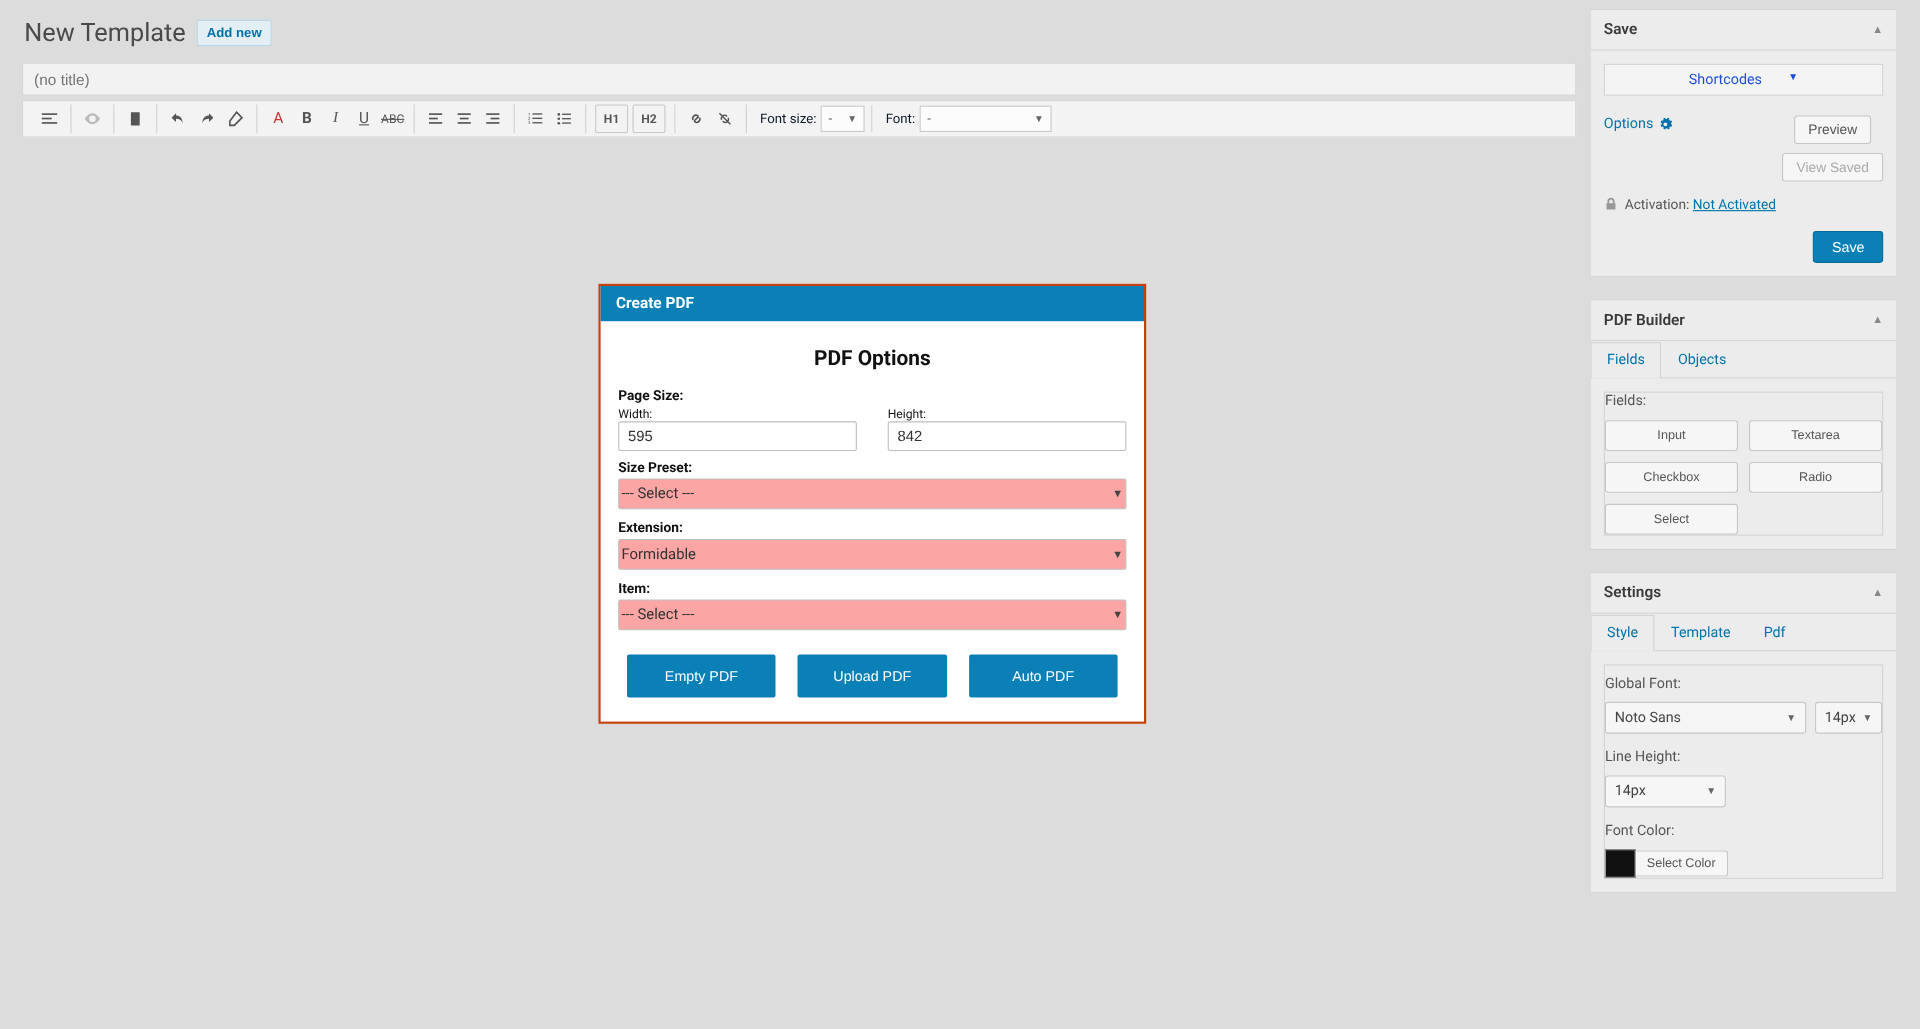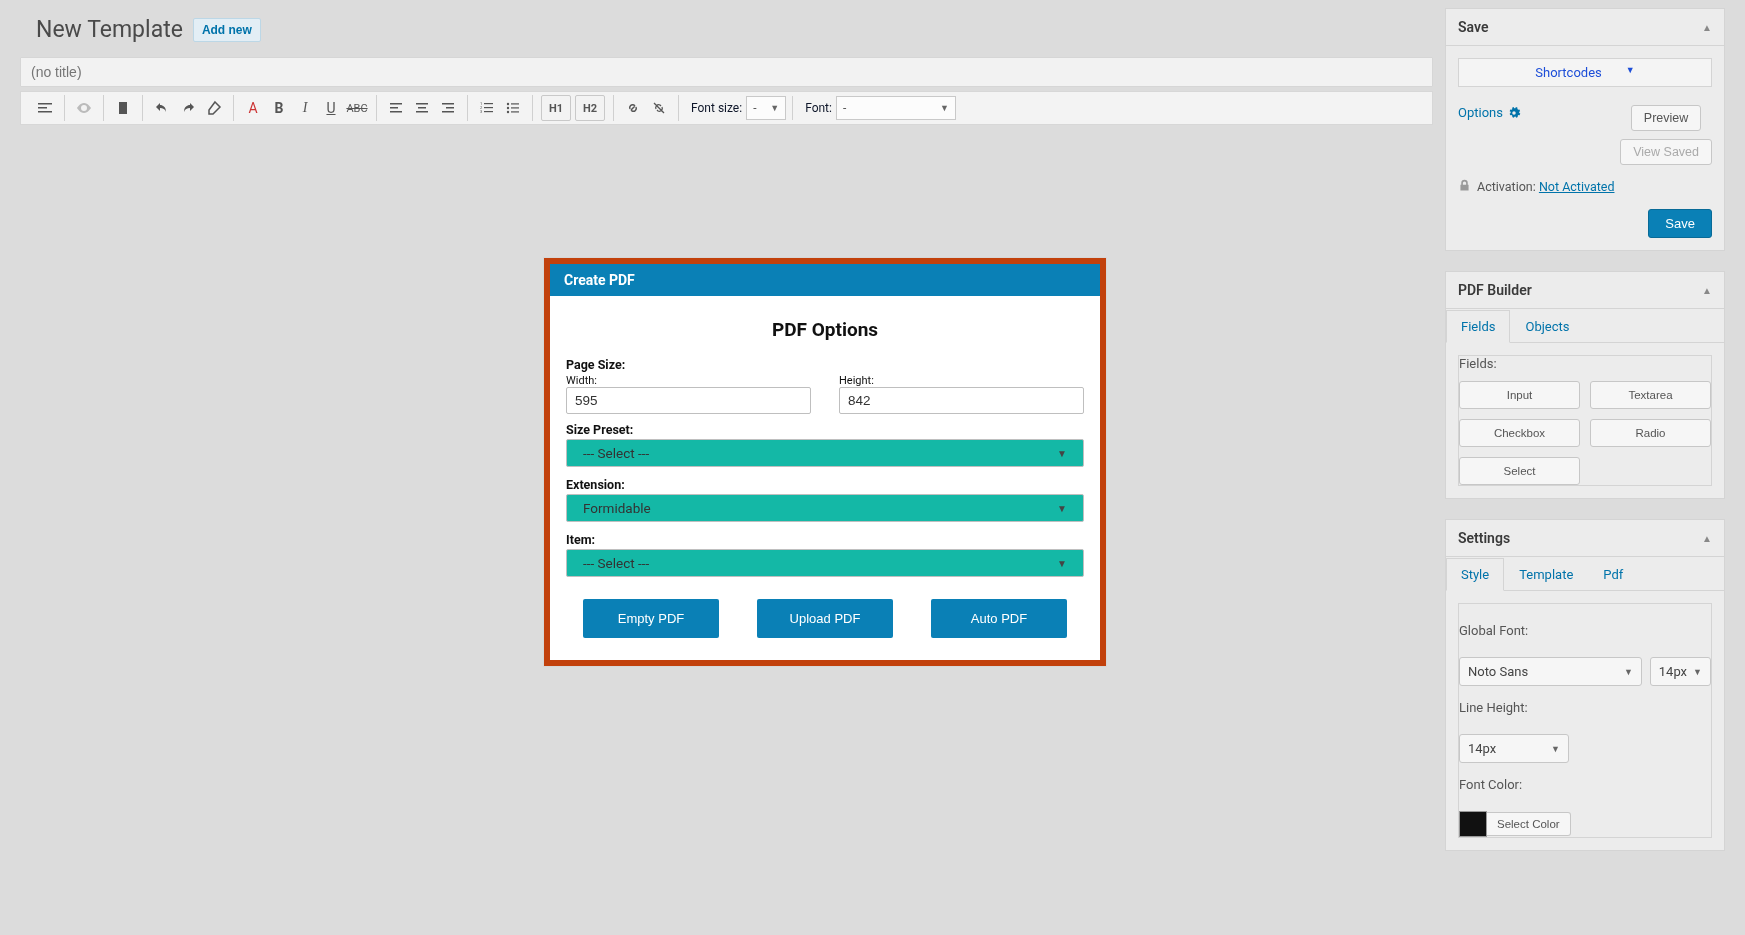--- a/index.html
+++ b/index.html
@@ -1,51 +1,51 @@
 <!DOCTYPE html>
 <html><head>
 <meta charset="utf-8">
 <style>
 *{box-sizing:border-box;margin:0;padding:0}
 body{font-family:-apple-system,BlinkMacSystemFont,"Segoe UI",Roboto,Helvetica,Arial,sans-serif;background:#dcdcdc;color:#333;font-size:13px;width:1745px;height:935px;overflow:hidden}
 .wrap{display:flex;padding:8px 20px 20px 20px;gap:12px}
 .main{flex:1;min-width:0}
 .sidebar{width:280px;display:flex;flex-direction:column;gap:20px}
 
-.page-header{display:flex;align-items:center;gap:10px;margin:8px 0 14px 16px}
+.page-header{display:flex;align-items:center;gap:10px;margin:8px 0 14px 2px}
 .page-title{font-size:23px;font-weight:400;color:#4a4a4a}
 .add-new{border:1px solid #bcd7e6;background:#e3eef5;color:#0073aa;font-size:12px;font-weight:600;padding:4px 8px;border-radius:2px;cursor:pointer}
 
 .title-input{width:100%;background:#f2f2f2;border:1px solid #d6d6d6;padding:6px 10px;font-size:14px;color:#6b6b6b;border-radius:1px}
 
 .toolbar{display:flex;align-items:center;gap:0;margin-top:4px;background:#f3f3f3;border:1px solid #d7d7d7;padding:3px 5px;flex-wrap:nowrap}
 .tgroup{display:flex;align-items:center;padding:0 6px;border-right:1px solid #d0d0d0}
 .tgroup:last-child{border-right:none}
 .tbtn{width:26px;height:26px;display:flex;align-items:center;justify-content:center;color:#555;cursor:pointer;border-radius:2px;font-size:14px}
 .tbtn svg{width:16px;height:16px;fill:currentColor}
 .tbtn.bold{font-weight:bold}
 .tbtn.italic{font-style:italic;font-family:serif}
 .tbtn.underline{text-decoration:underline}
 .tbtn.strike{text-decoration:line-through;font-size:11px}
 .tbtn.heading{font-size:11px;font-weight:bold;width:30px;border:1px solid #c9c9c9;margin:0 2px }
 .tlabel{font-size:12px;color:#0f172a;margin-left:6px;margin-right:4px}
 .fauxsel{display:flex;align-items:center;justify-content:space-between;border:1px solid #c9c9c9;background:#fcfcfc;height:24px;padding:0 6px;font-size:12px;color:#555;cursor:pointer;min-width:40px}
 .fauxsel .arrow{font-size:9px;color:#666;margin-left:4px}
 .fauxsel.font{min-width:120px}
 
-.dialog{position:fixed;left:544px;top:258px;width:562px;background:#fff;border:6px solid #c2410c;box-shadow:0 0 0 1px rgba(0,0,0,0.02)}
+.dialog{position:fixed;left:544px;top:258px;width:498px;background:#fff;border:2px solid #c2410c;box-shadow:0 0 0 1px rgba(0,0,0,0.02)}
 .dialog-title{background:#0a80b6;color:#fff;font-weight:bold;font-size:14px;padding:8px 14px}
 .dialog-body{padding:16px 16px 22px 16px}
 .dialog-heading{text-align:center;font-size:19px;font-weight:bold;color:#111;margin:6px 0 16px 0}
 .dlabel{font-size:12.5px;font-weight:bold;color:#111;margin-top:6px;margin-bottom:2px}
 .dsub{font-size:11px;color:#111}
 .row{display:flex;gap:28px;margin-top:2px;margin-bottom:8px}
 .col{flex:1}
 .txt{width:100%;border:1px solid #bfbfbf;padding:5px 8px;font-size:13.5px;color:#333;border-radius:2px;background:#fff}
-.sel{width:100%;border:1px solid #bfbfbf;padding:5px 16px;font-size:13.5px;color:#333;border-radius:2px;background:#14b8a6;display:flex;justify-content:space-between;align-items:center;cursor:pointer}
+.sel{width:100%;border:1px solid #bfbfbf;padding:5px 2px;font-size:13.5px;color:#333;border-radius:2px;background:#fca5a5;display:flex;justify-content:space-between;align-items:center;cursor:pointer}
 .sel .arrow{font-size:10px;color:#444}
 .btn-row{display:flex;justify-content:space-around;gap:20px;margin-top:22px;padding:0 8px}
 .btn-primary{background:#0a80b6;color:#fff;border:none;padding:12px 0;font-size:13px;border-radius:2px;cursor:pointer;flex:1;max-width:136px;text-align:center}
 
 .panel{background:#ececec;border:1px solid #d4d4d4;border-radius:0}
 .panel-head{display:flex;justify-content:space-between;align-items:center;padding:10px 12px;border-bottom:1px solid #d4d4d4}
 .panel-head h3{font-size:14px;font-weight:600;color:#3a3a3a}
 .collapse{font-size:10px;color:#888;cursor:pointer}
 .panel-body{padding:12px}
 
@@ -64,21 +64,21 @@
 .clearfix::after{content:"";display:table;clear:both}
 
 .tabs{display:flex;border-bottom:1px solid #d4d4d4;margin:-12px -12px 12px -12px}
 .tab{padding:8px 14px;font-size:13px;color:#0073aa;cursor:pointer;border:1px solid transparent;border-bottom:none;position:relative;top:1px}
 .tab.active{background:#ececec;border-color:#d4d4d4;border-bottom:1px solid #ececec}
 
 .field-label{font-size:13px;color:#555;margin-bottom:10px}
 .field-grid{display:flex;flex-wrap:wrap;gap:10px}
 .field-btn{width:calc(50% - 5px);border:1px solid #c7c7c7;background:#f6f6f6;color:#555;font-size:11.5px;padding:7px 0;text-align:center;border-radius:3px;cursor:pointer}
 
-.settings-label{font-size:13px;color:#555;margin:19px 0}
+.settings-label{font-size:13px;color:#555;margin:9px 0}
 .sel-row{display:flex;gap:8px}
 .mini-sel{border:1px solid #c7c7c7;background:#f6f6f6;padding:6px 8px;font-size:13px;color:#444;border-radius:3px;display:flex;justify-content:space-between;align-items:center;cursor:pointer}
 .mini-sel .arrow{font-size:9px;color:#666;margin-left:6px}
 .color-row{display:flex;align-items:center;gap:0;margin-top:4px}
 .swatch{width:28px;height:26px;background:#111;border:1px solid #999}
 .color-btn{border:1px solid #c7c7c7;border-left:none;background:#f6f6f6;color:#555;font-size:11.5px;padding:5px 10px;border-radius:0 3px 3px 0;cursor:pointer}
 
 .inner-box{border:1px solid #d4d4d4;padding:0}
 </style>
 </head>

